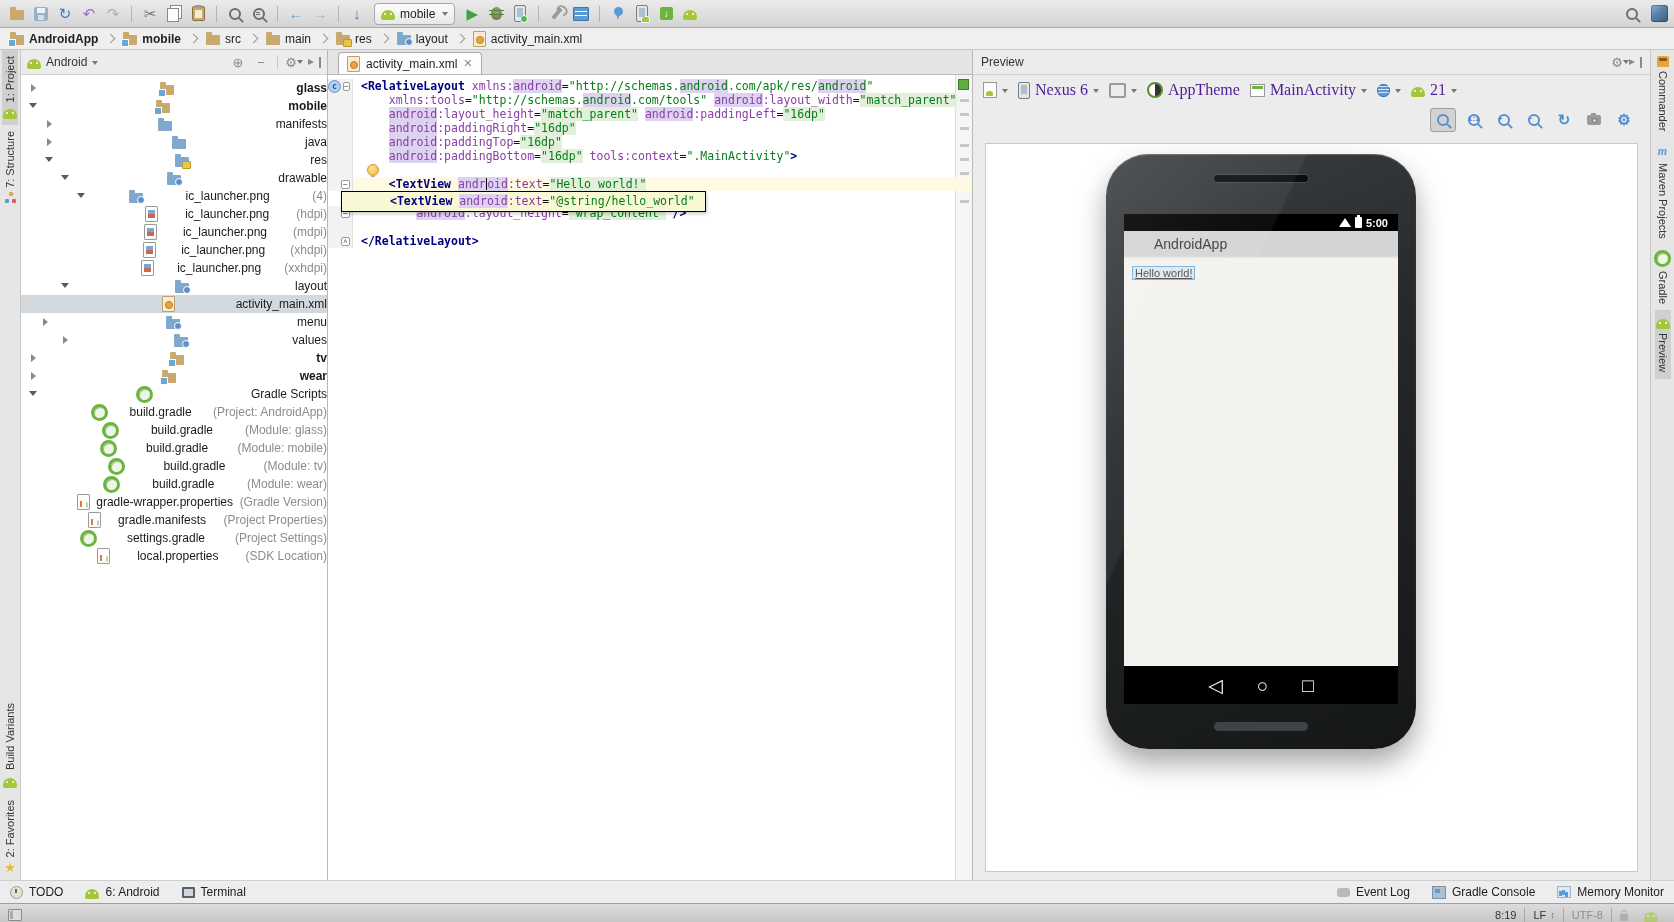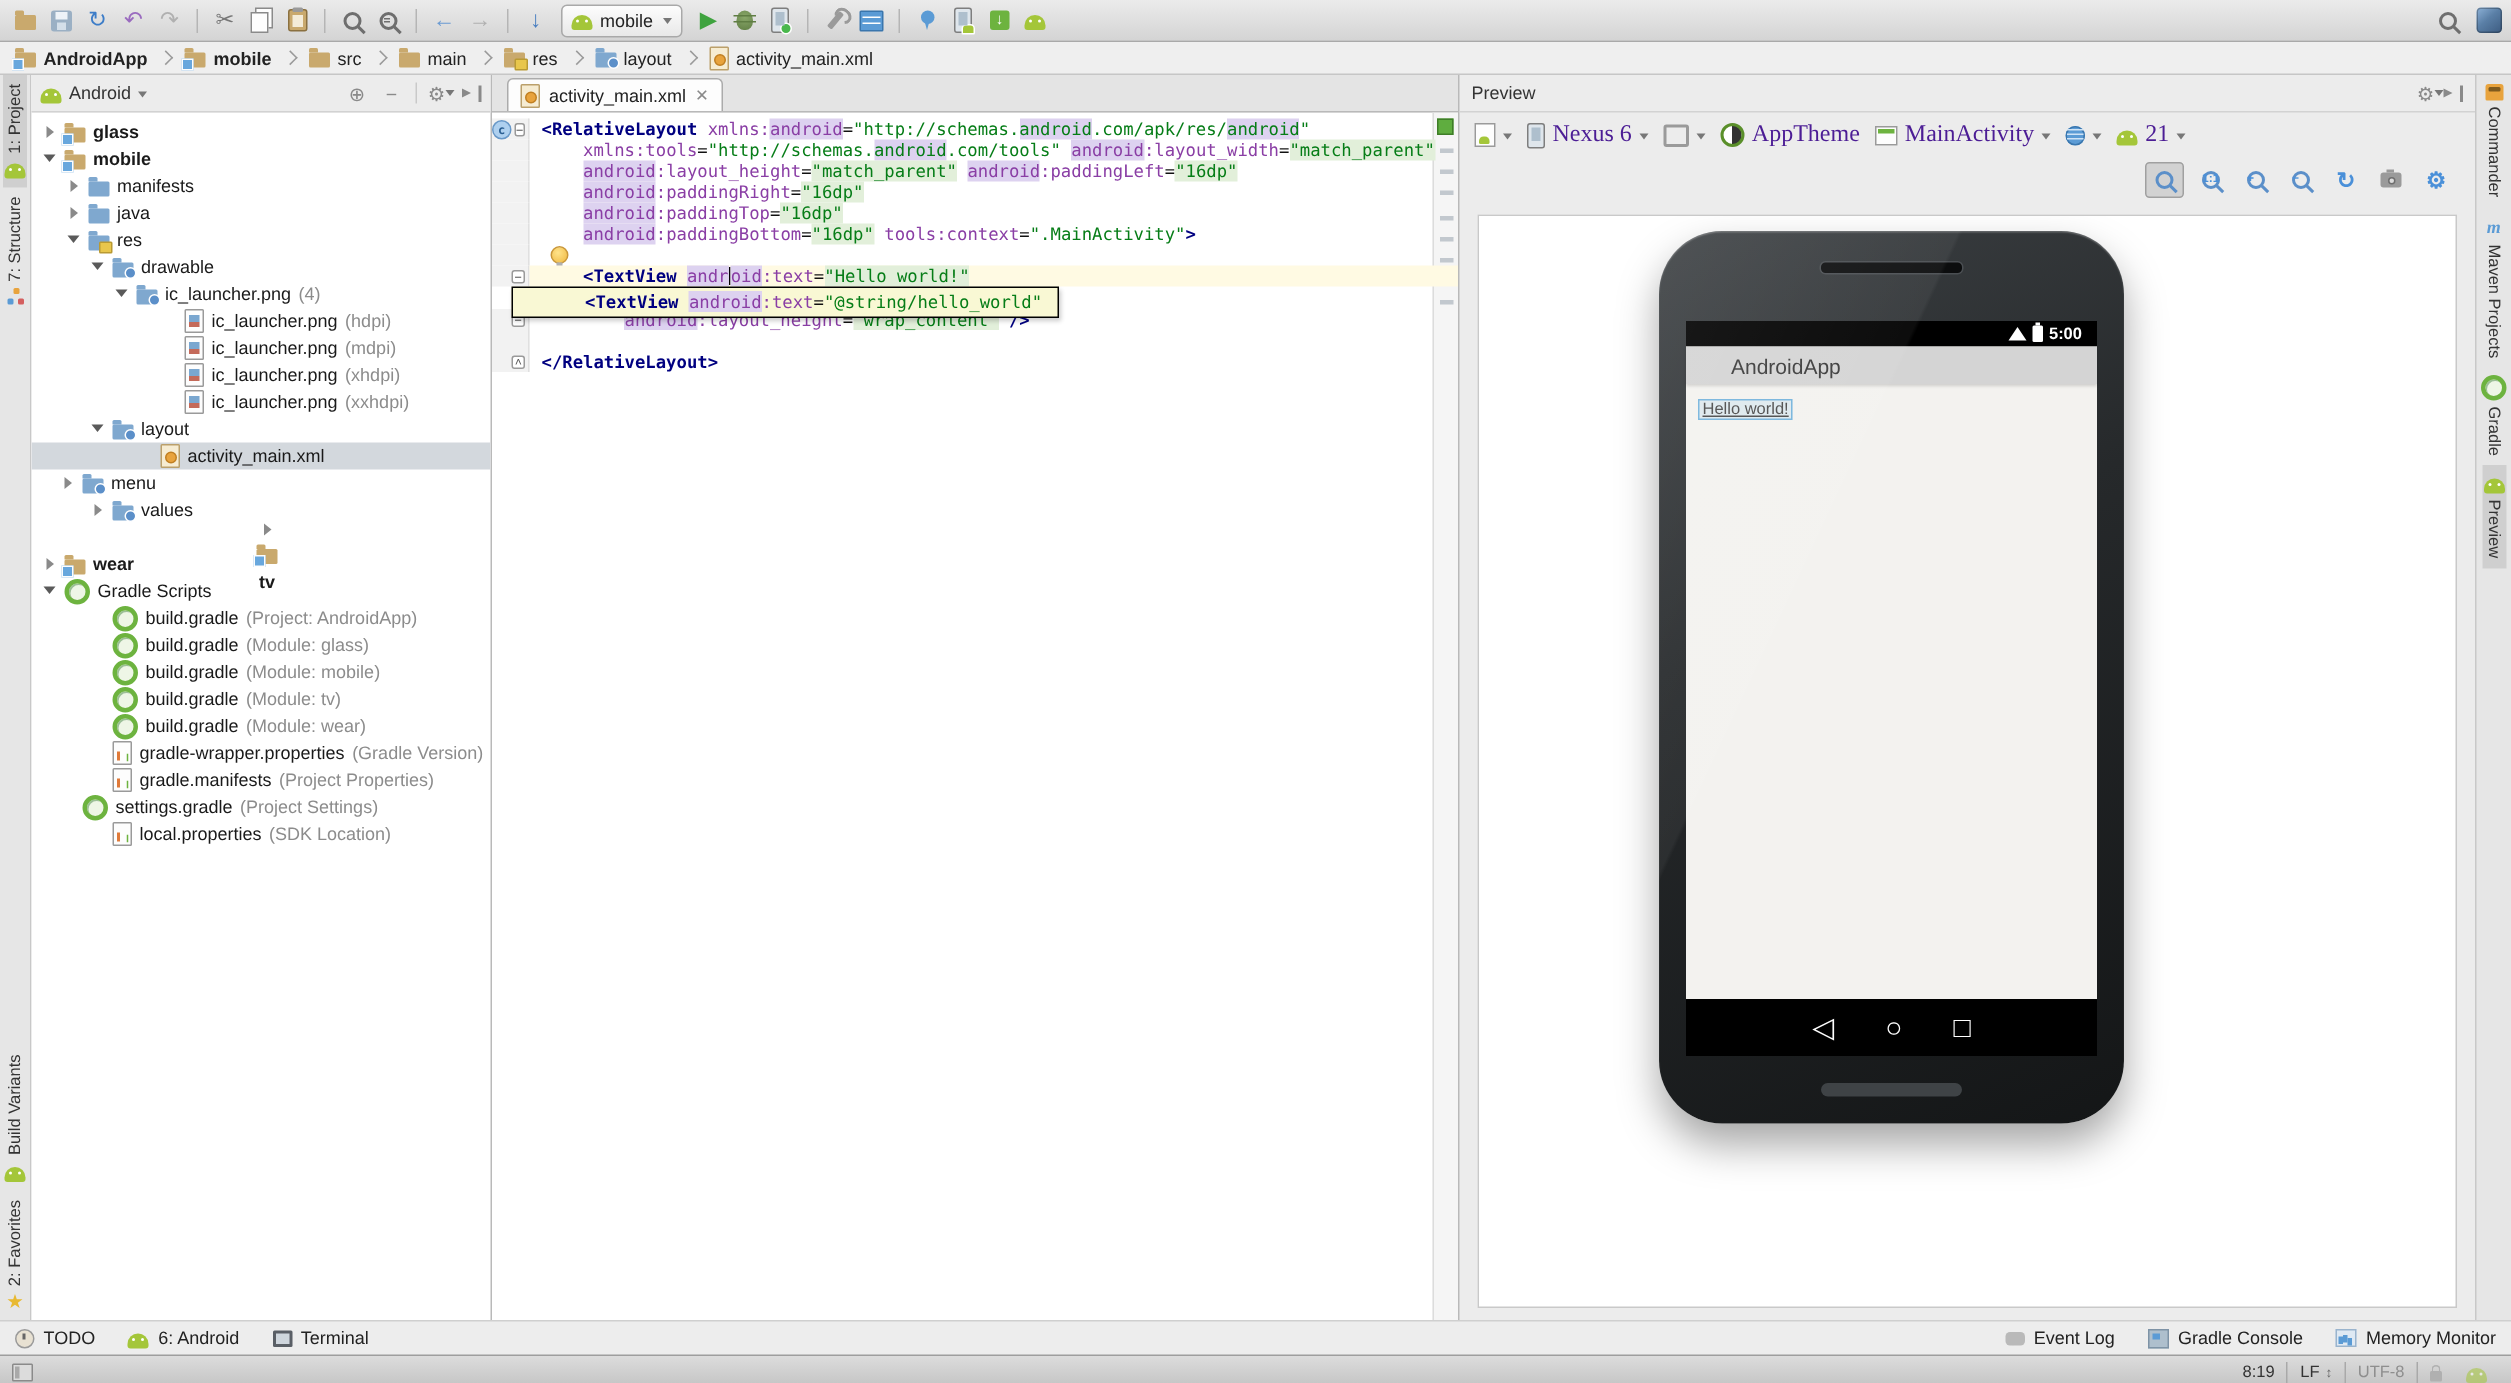--- a/index.html
+++ b/index.html
@@ -39,21 +39,21 @@
 
   
   .proj{width:306px;background:#fff;border-right:1px solid #b9b9b9;display:flex;flex-direction:column;}
   .pphead{height:24px;background:#ececec;border-bottom:1px solid #d2d2d2;display:flex;align-items:center;padding:0 6px;gap:5px;}
   .pphead .hlabel{font-size:12px;color:#333;}
   .phicon{color:#8a8a8a;font-size:13px;width:18px;text-align:center;cursor:default;}
   .ppsep{width:1px;height:14px;background:#c9c9c9;margin:0 2px;}
   .hidebtn{width:11px;height:11px;border-right:2px solid #8a8a8a;position:relative;cursor:default;}
   .hidebtn::before{content:"";position:absolute;left:0;top:2px;border:3.5px solid transparent;border-left:6px solid #8a8a8a;}
   .tree{flex:1;overflow:hidden;padding-top:4px;font-size:12px;}
-  .trow{height:18px;display:flex;align-items:center;gap:5px;white-space:nowrap;cursor:default;}
+  .trow{height:18px;display:flex;align-items:center;gap:5px;white-space:nowrap;cursor:default;justify-content:space-between;}
   .trow.sel{background:#d3d8dd;}
   .trow .lbl{color:#1a1a1a;}
   .trow.bold .lbl{font-weight:bold;}
   .trow .detail{color:#8c8c8c;}
   .arr{width:9px;display:inline-block;flex:0 0 9px;}
   .arr.v::before{content:"";display:block;width:0;height:0;border:4px solid transparent;border-top:5px solid #5a5a5a;margin-top:3px;}
   .arr.r::before{content:"";display:block;width:0;height:0;border:4px solid transparent;border-left:5px solid #8a8a8a;margin-left:2px;}
 
   
   .shape{display:inline-block;position:relative;flex:0 0 auto;}
@@ -422,21 +422,21 @@
           <div class="trow" style="padding-left: 20px;">
             <span class="arr r"></span>
             <span class="shape folder dot"></span>
             <span class="lbl">menu</span>
           </div>
           <div class="trow" style="padding-left: 40px;">
             <span class="arr r"></span>
             <span class="shape folder dot"></span>
             <span class="lbl">values</span>
           </div>
-          <div class="trow bold" style="padding-left: 8px; flex-direction: column;">
+          <div class="trow bold" style="padding-left: 8px;">
             <span class="arr r"></span>
             <span class="shape folder f-tan chip"></span>
             <span class="lbl">tv</span>
           </div>
           <div class="trow bold" style="padding-left: 8px;">
             <span class="arr r"></span>
             <span class="shape folder f-tan chip"></span>
             <span class="lbl">wear</span>
           </div>
           <div class="trow" style="padding-left: 8px;">

